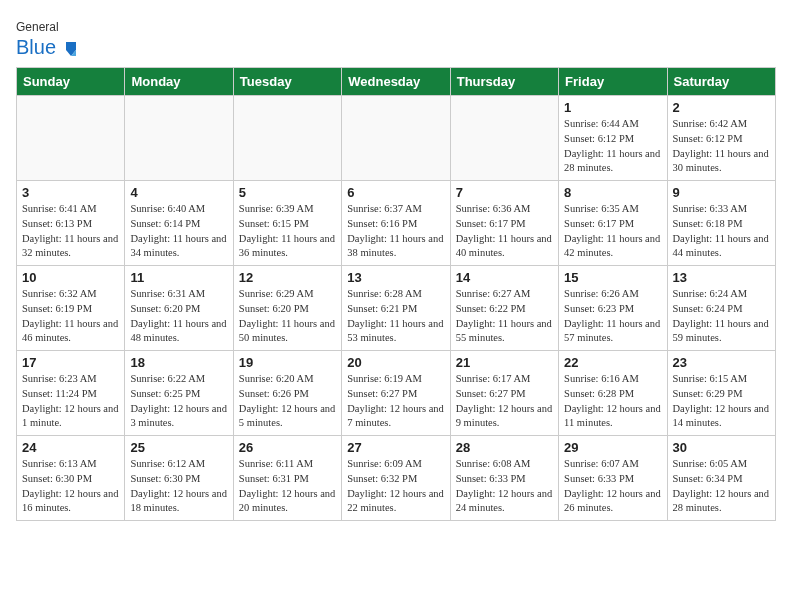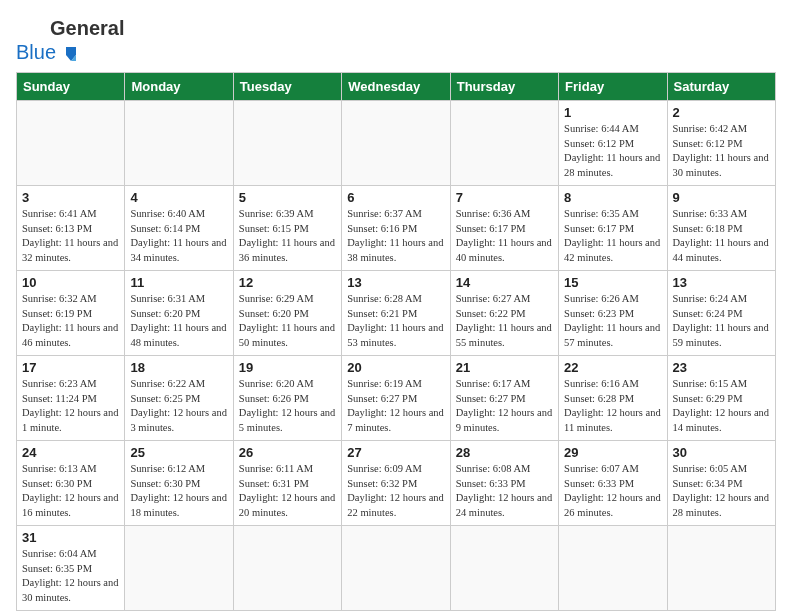--- a/index.html
+++ b/index.html
@@ -75,21 +75,21 @@
     .last-row td {
       height: 70px;
     }
   </style>
 </head>
 <body>
 
 <div class="header-area">
   <div class="logo">
   <div style="font-family:Arial;line-height:1.2;">
-    <span style="font-size:20px;color:#333;font-weight:bold;margin-left:34px;">General</span><br>
+    <span style="font-size:12px;color:#333;font-weight:normal;">General</span><br>
     <span style="font-size:20px;color:#1a6fc4;font-weight:normal;">Blue
       <svg width="18" height="18" viewBox="0 0 18 18" style="vertical-align:middle;" xmlns="http://www.w3.org/2000/svg">
         <polygon points="4,2 14,2 14,10 9,16 4,10" fill="#1a6fc4"></polygon>
         <polygon points="9,16 14,10 14,16" fill="#4da6e0"></polygon>
       </svg>
     </span>
   </div>
 </div>
   <div class="title-area">
     <div class="calendar-title"></div>
@@ -328,29 +328,14 @@
 and 26 minutes.</div>
         </td>
         <td>
           <span class="day-number">30</span>
           <div class="day-info">Sunrise: 6:05 AM
 Sunset: 6:34 PM
 Daylight: 12 hours
 and 28 minutes.</div>
         </td>
       </tr>
-      <tr class="last-row">
-        <td>
-          <span class="day-number">31</span>
-          <div class="day-info">Sunrise: 6:04 AM
-Sunset: 6:35 PM
-Daylight: 12 hours
-and 30 minutes.</div>
-        </td>
-        <td class="empty"></td>
-        <td class="empty"></td>
-        <td class="empty"></td>
-        <td class="empty"></td>
-        <td class="empty"></td>
-        <td class="empty"></td>
-      </tr>
     </tbody>
 </table>
 
 </body></html>

